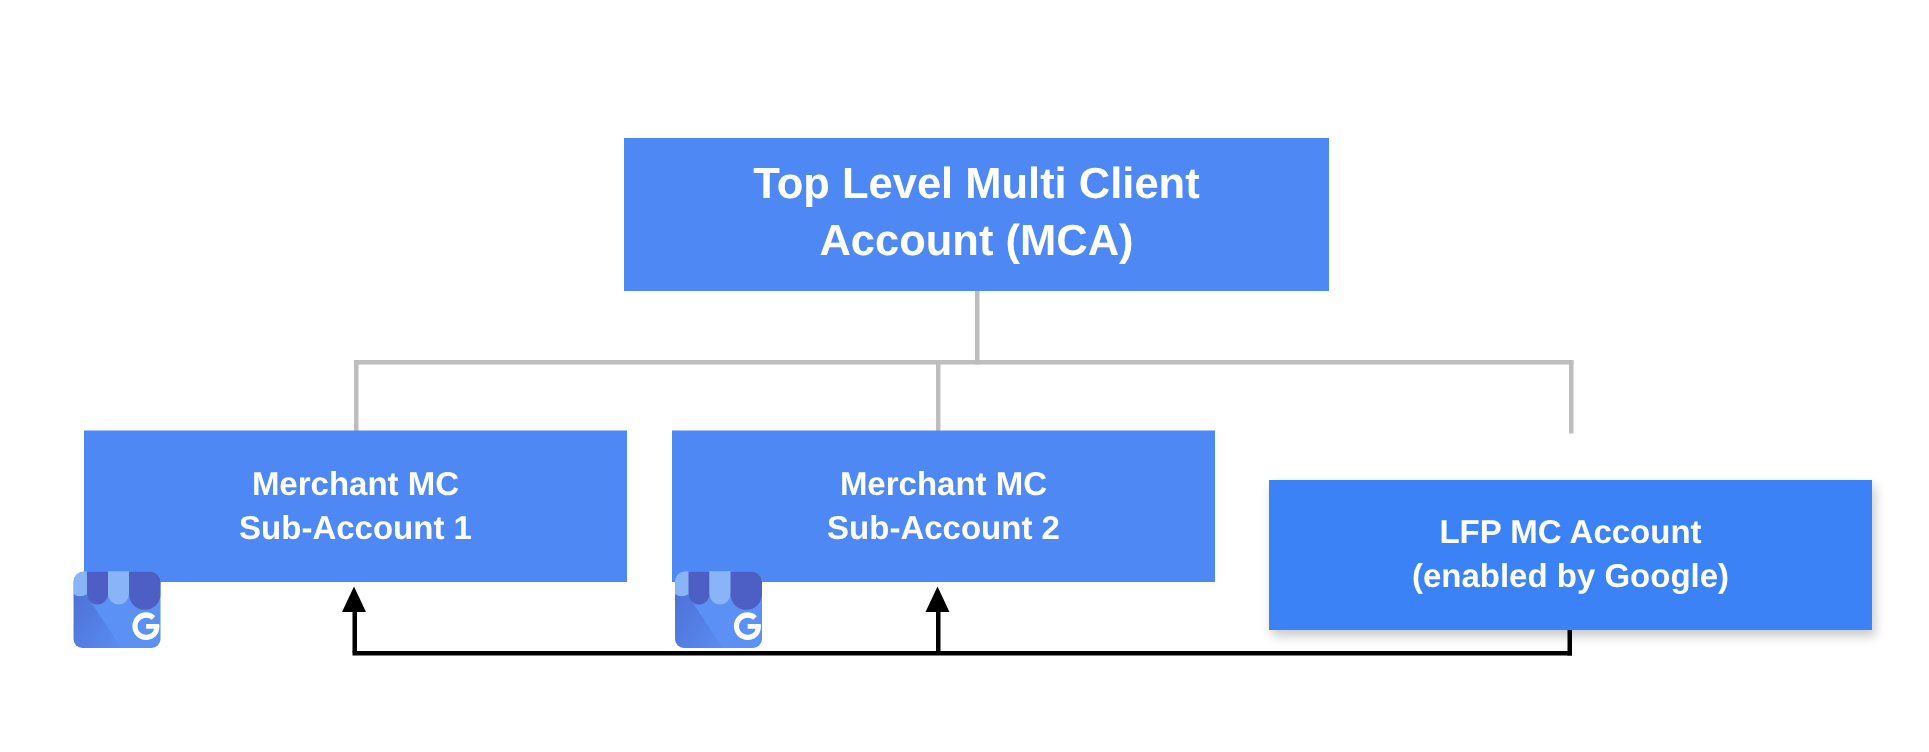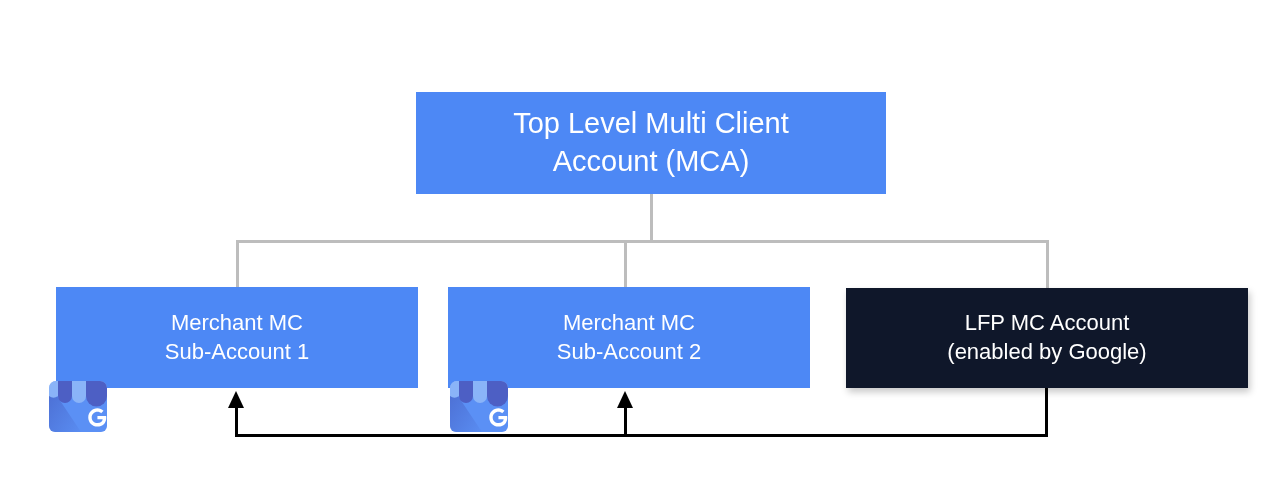--- a/index.html
+++ b/index.html
@@ -24,20 +24,21 @@
     position: absolute;
     box-sizing: border-box;
     display: flex;
     align-items: center;
     justify-content: center;
     text-align: center;
     color: #ffffff;
     line-height: 1.3;
     -webkit-font-smoothing: antialiased;
     z-index: 4;
+    font-weight: bold;
   }
   .node-box .node-label {
     display: block;
     white-space: pre-line;
   }
 
   #node-mca {
     left: 416px;
     top: 92px;
     width: 470px;
@@ -138,21 +139,21 @@
   <div class="node-box" id="node-merchant-1" style="background: #4d88f5;">
     <span class="node-label">Merchant MC
 Sub-Account 1</span>
   </div>
 
   <div class="node-box" id="node-merchant-2" style="background: #4d88f5;">
     <span class="node-label">Merchant MC
 Sub-Account 2</span>
   </div>
 
-  <div class="node-box" id="node-lfp" style="background: #0f172a;">
+  <div class="node-box" id="node-lfp" style="background: #3b82f6; margin-top: 32px;">
     <span class="node-label">LFP MC Account
 (enabled by Google)</span>
   </div>
 
   <div class="gmb-icon" id="gmb-icon-1">
     <svg viewBox="0 0 74 74" width="74" height="74" xmlns="http://www.w3.org/2000/svg">
       <defs>
         <clipPath id="gmbBody1">
           <path d="M8 30 h58 v30 a6 6 0 0 1 -6 6 h-46 a6 6 0 0 1 -6 -6 z"></path>
         </clipPath>

